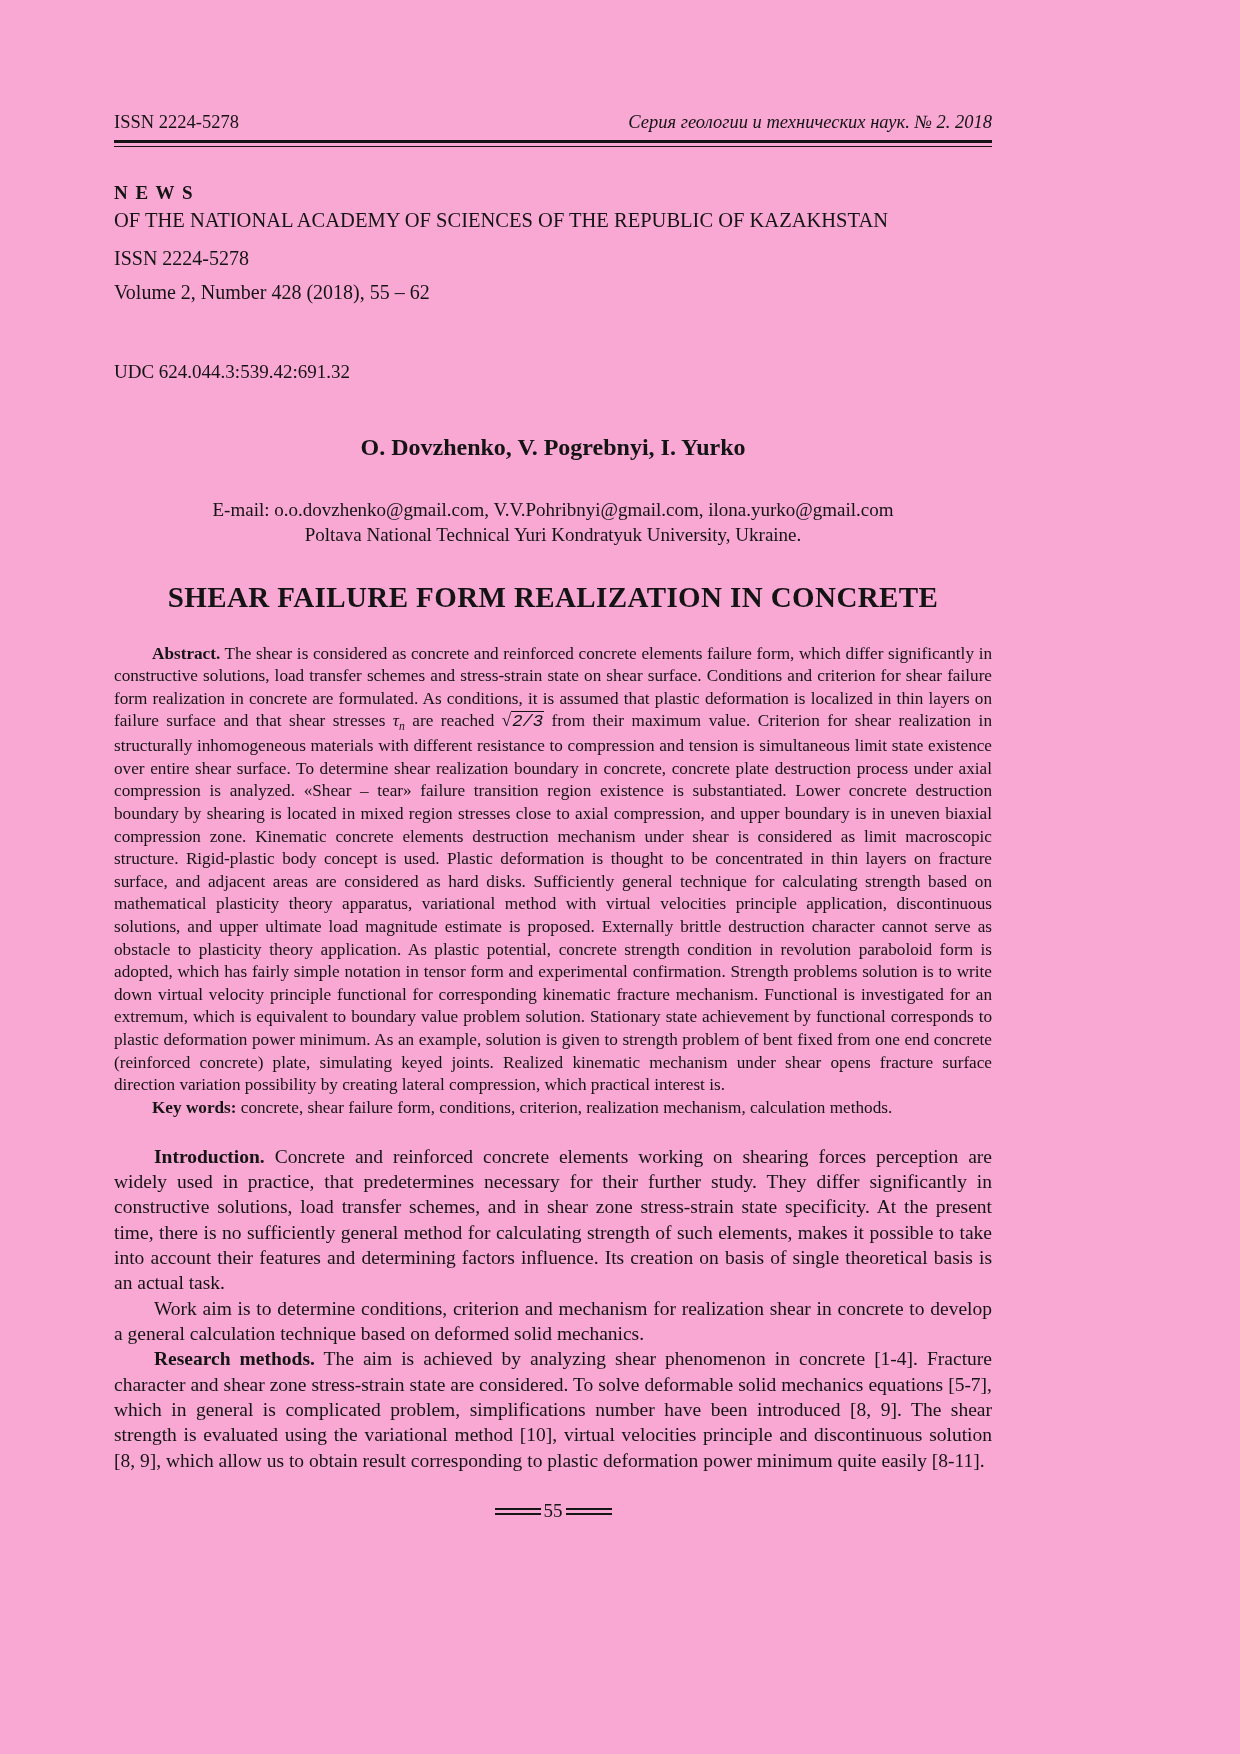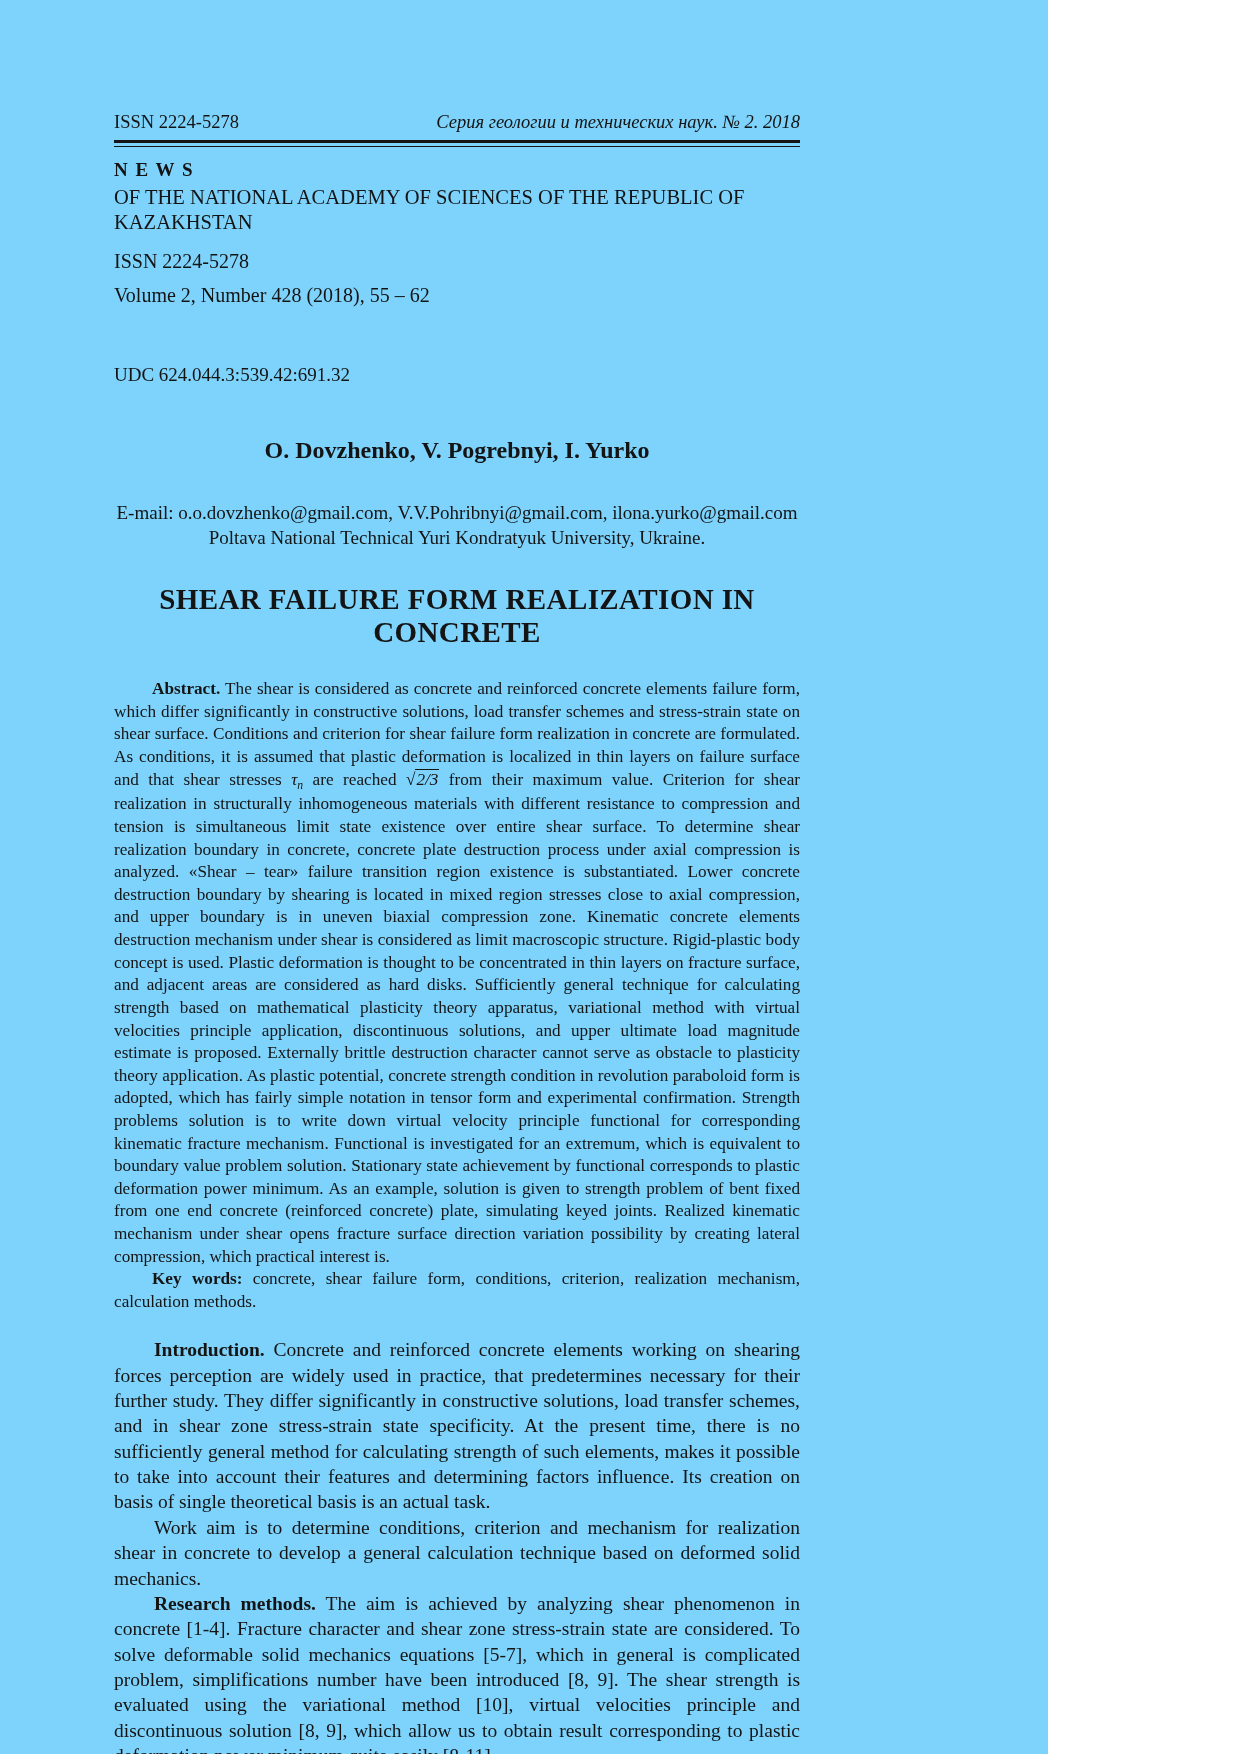--- a/index.html
+++ b/index.html
@@ -4,41 +4,41 @@
 <style>
   * { margin: 0; padding: 0; box-sizing: border-box; }
   html, body { background: #ffffff; }
   body {
     width: 1240px; height: 1754px;
     font-family: "Liberation Serif", serif;
     color: #141414;
     position: relative;
   }
   .page {
-    width: 1048px; height: 1754px;
+    width: 1240px; height: 1754px;
     padding: 112px 248px 0 114px;
-    background: #7dd3fc;
+    background: #f9a8d4;
     overflow: hidden;
   }
 
   
   .header-row {
     display: flex; justify-content: space-between; align-items: baseline;
     font-size: 18.5px;
   }
   .header-right { font-style: italic; }
   .double-rule {
     margin-top: 7px;
     height: 7px;
     border-top: 3px solid #151515;
     border-bottom: 1.5px solid #151515;
   }
 
   
-  .masthead { margin-top: 11px; font-size: 20px; line-height: 1.25; }
+  .masthead { margin-top: 34px; font-size: 20px; line-height: 1.25; }
   .news { font-weight: bold; font-size: 19px; letter-spacing: 1.5px; }
   .academy { margin-top: 3px; font-size: 20.5px; }
   .series { margin-top: 11px; font-weight: bold; font-size: 19.5px; }
   .m-issn { margin-top: 13px; }
   .volume { margin-top: 9px; }
 
   .udc { margin-top: 56px; font-size: 19px; }
 
   .authors {
     margin-top: 51px; text-align: center;
@@ -55,21 +55,21 @@
 
   
   .abstract-block { margin-top: 29px; }
   .abstract-block p {
     font-size: 17.2px; line-height: 1.315;
     text-align: justify; text-indent: 38px;
   }
   sub { font-size: 68%; }
   .tau { font-style: italic; }
   .sqrt { white-space: nowrap; }
-  .radicand { border-top: 1.2px solid #141414; padding: 0 1px; font-style: italic; }
+  .radicand { border-top: 1.2px solid #141414; padding: 0 1px; font-style: italic; font-family: Liberation Mono, monospace; }
 
   
   .body-text { margin-top: 24px; }
   .body-text p {
     font-size: 19.5px; line-height: 1.3;
     text-align: justify; text-indent: 40px;
   }
 
   
   .footer {

